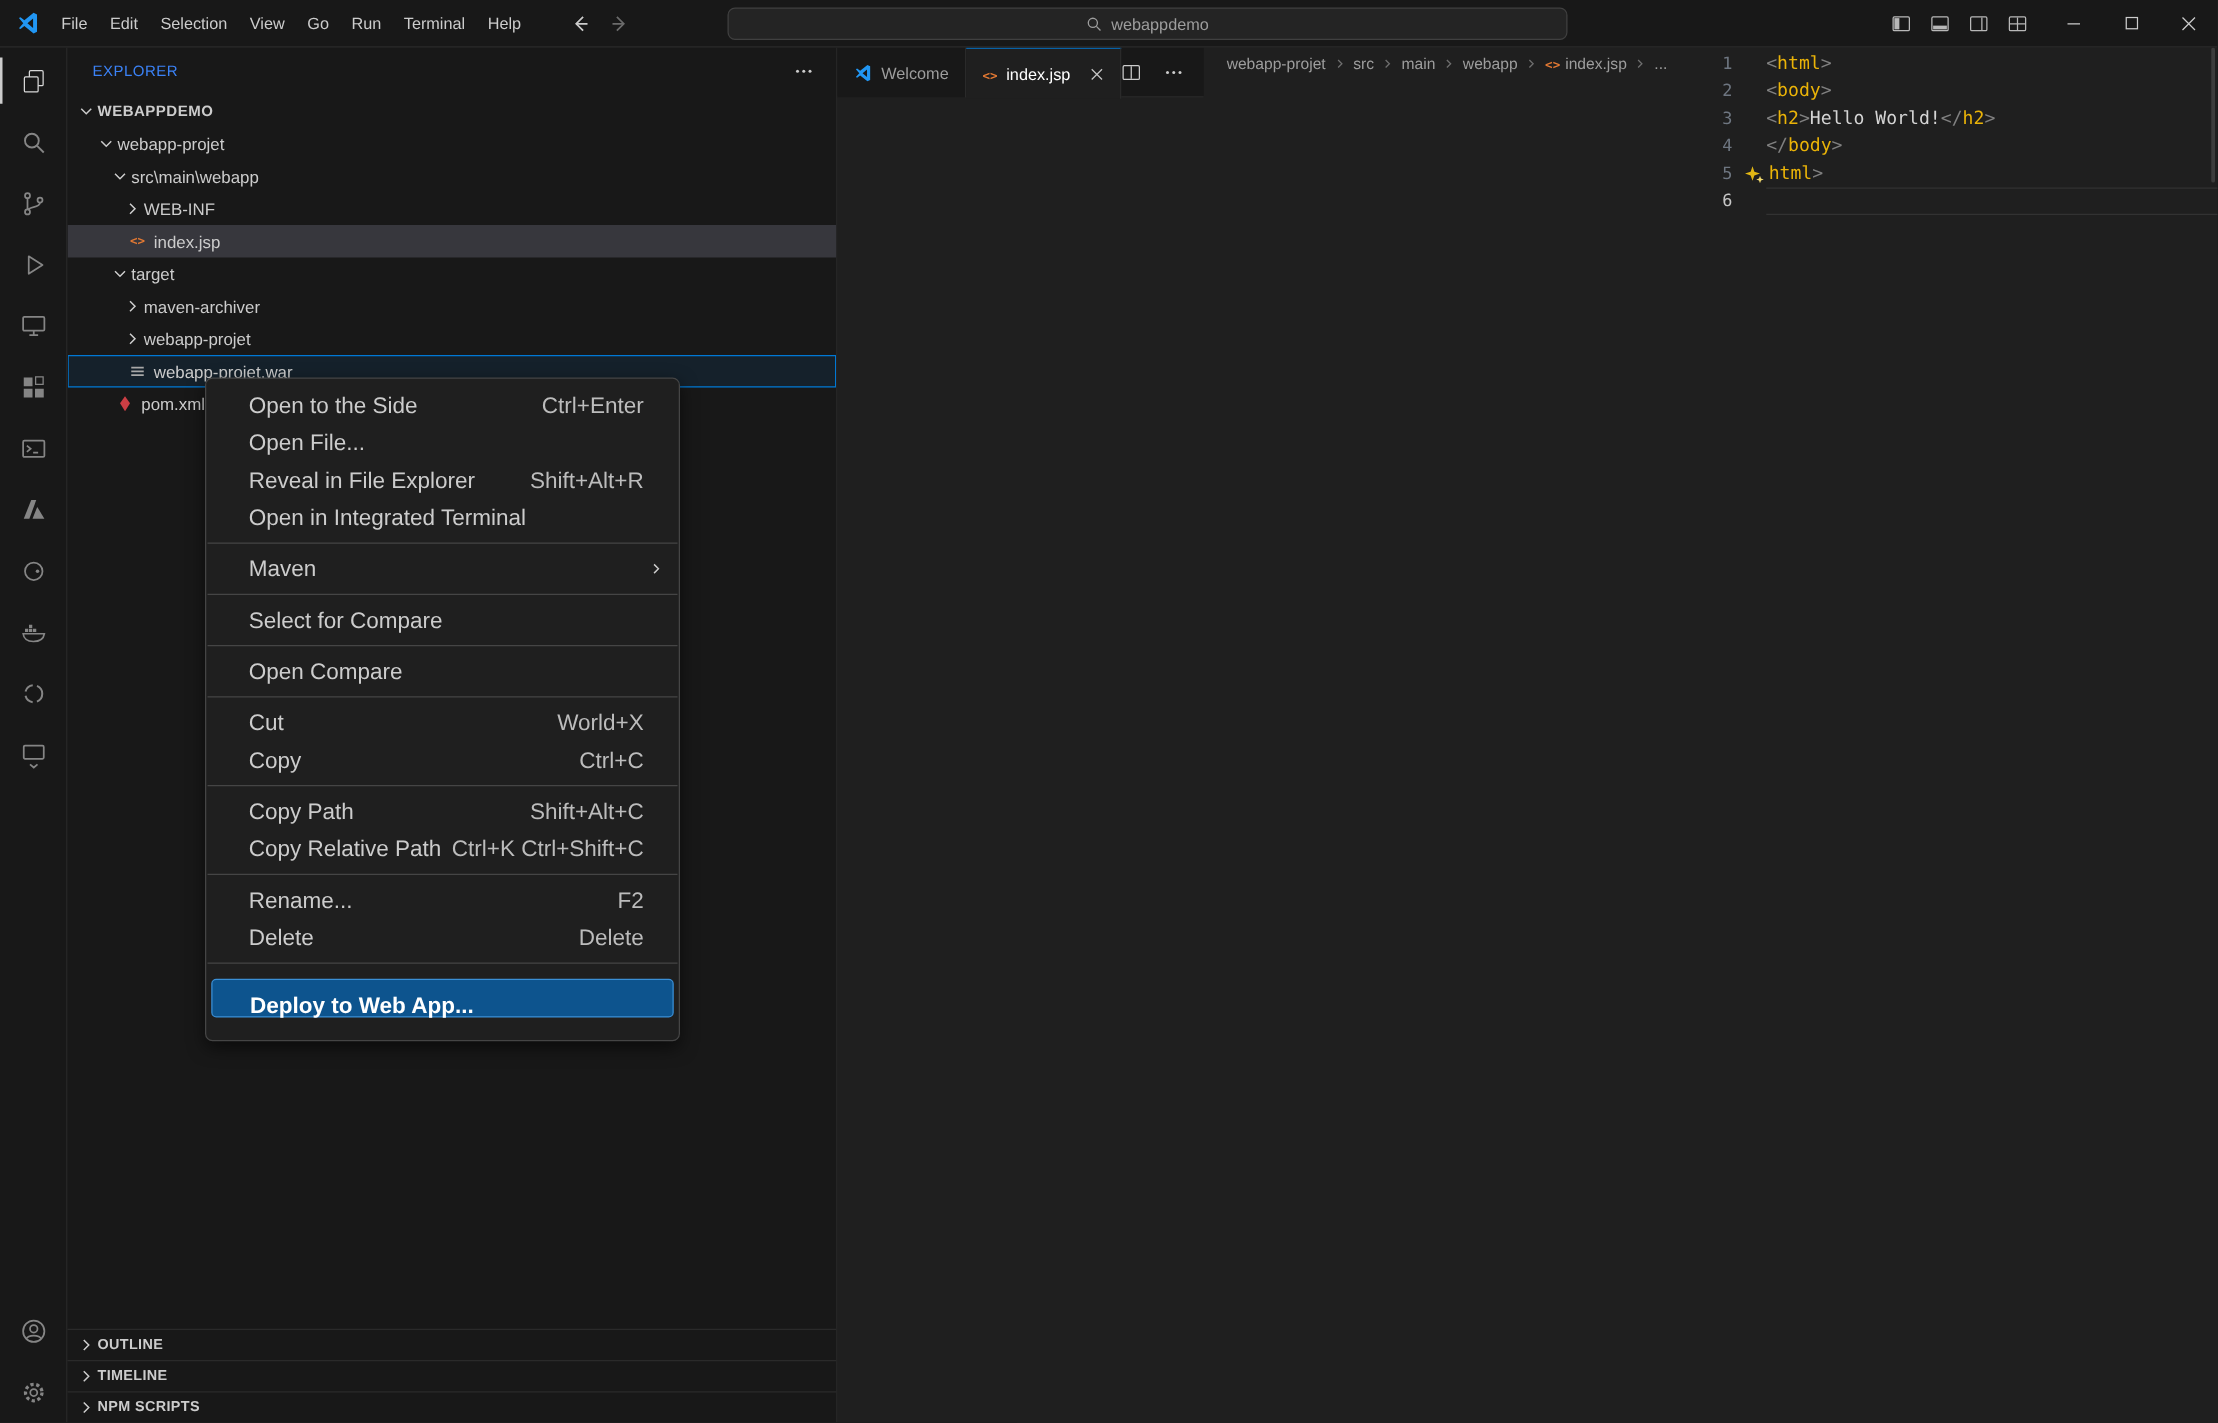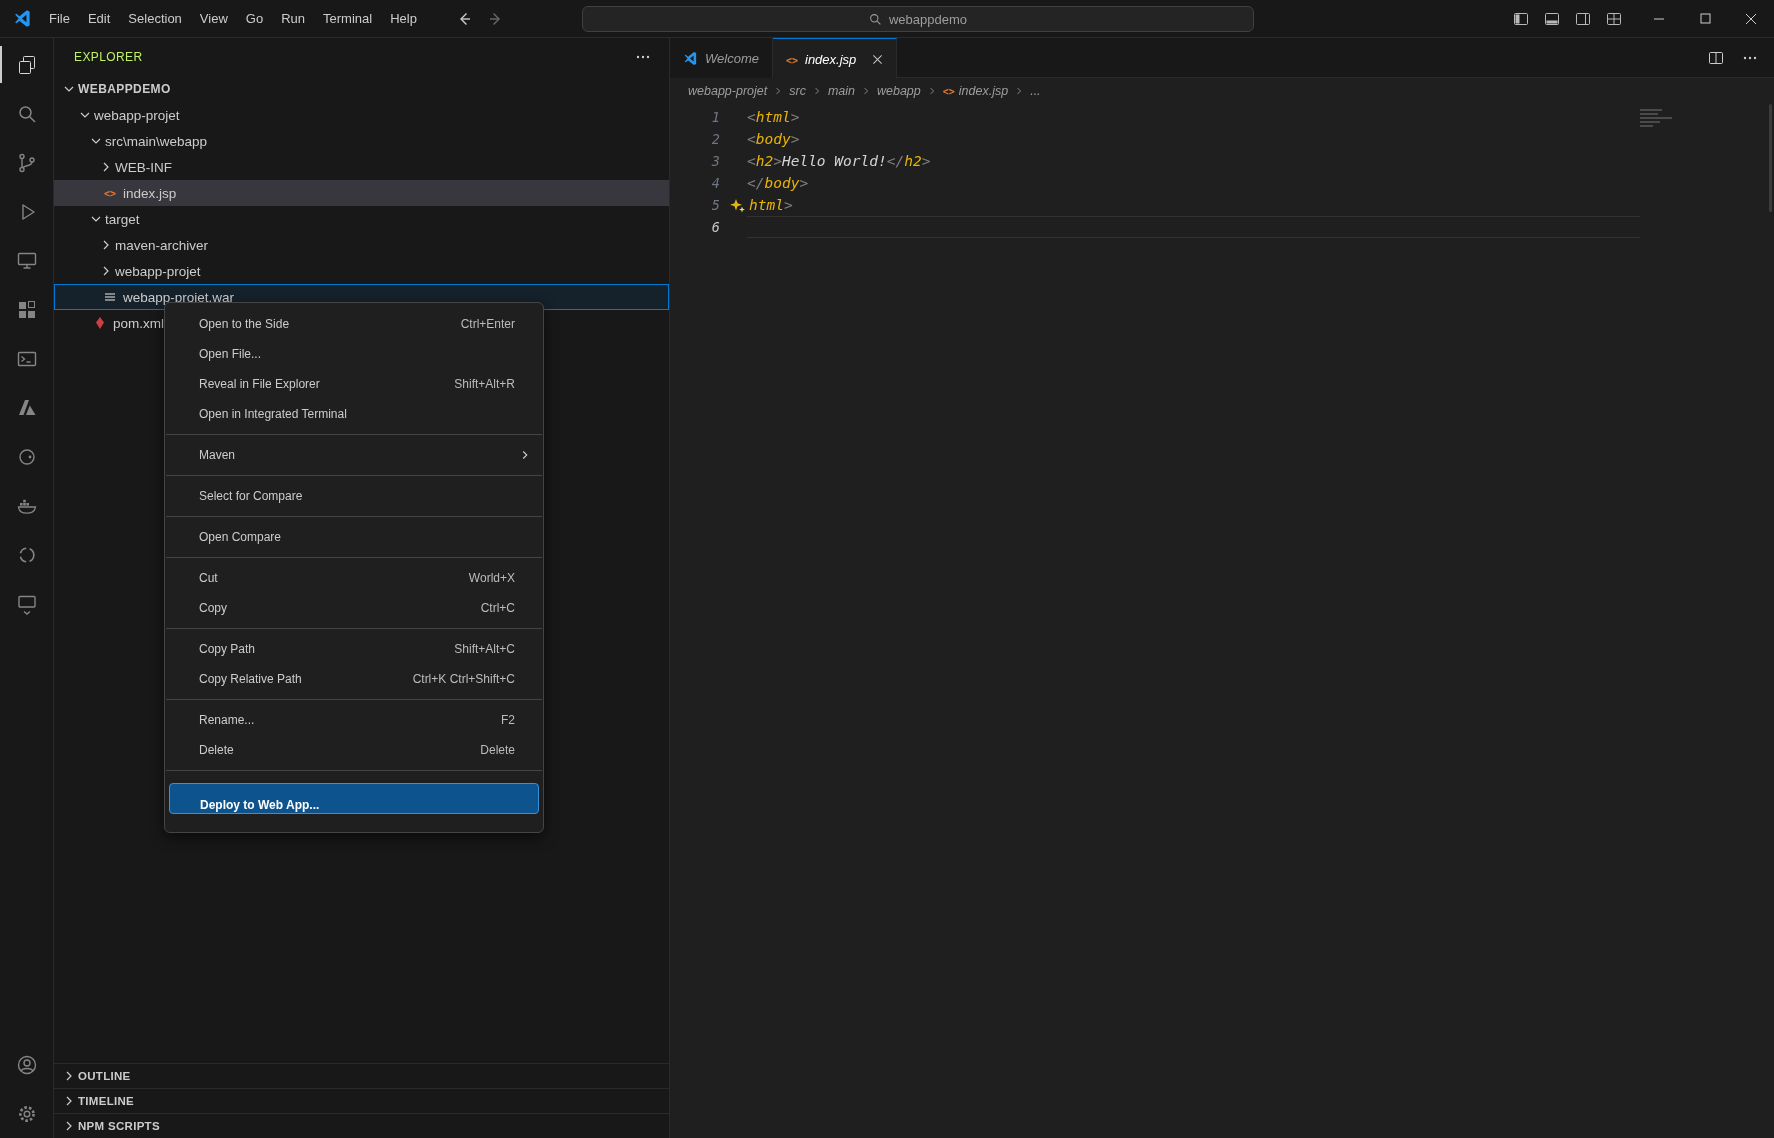--- a/index.html
+++ b/index.html
@@ -44,21 +44,21 @@
   .ab-item { width:54px; height:49px; display:flex; align-items:center; justify-content:center; position:relative; cursor:pointer; }
   .ab-item.active::before { content:""; position:absolute; left:0; top:6px; bottom:6px; width:2px; background:#cccccc; }
   .ab-spacer { flex:1; }
 
   
   .sidebar {
     width:616px; background:#181818; border-right:1px solid #2a2a2a;
     display:flex; flex-direction:column; flex:none; position:relative;
   }
   .sb-header { height:38px; display:flex; align-items:center; padding:0 18px 0 20px; flex:none; }
-  .sb-title { font-size:12px; letter-spacing:.4px; color:#bef264; flex:1; }
+  .sb-title { font-size:12px; letter-spacing:.4px; color:#3b82f6; flex:1; }
   .tree { flex:1; overflow:hidden; font-size:13.5px; }
   .row { height:26px; display:flex; align-items:center; cursor:pointer; white-space:nowrap; }
   .twist { width:18px; display:flex; justify-content:center; flex:none; }
   .ficon { width:18px; display:flex; justify-content:center; align-items:center; margin-right:4px; flex:none; }
   .jsp-glyph { font-family:"DejaVu Sans Mono",monospace; font-weight:bold; font-size:10px; color:#e37933; }
   .row.selected { background:#37373d; }
   .row.focused { box-shadow:inset 0 0 0 1px #0078d4; background:rgba(0,120,212,.10);align-items:center; }
   .root-label { font-weight:700; font-size:12px; letter-spacing:.4px; }
   .pl0{padding-left:6px} .pl1{padding-left:22px} .pl2{padding-left:33px} .pl3{padding-left:43px}
   .plf2{padding-left:37px} .plf3{padding-left:47px}
@@ -67,33 +67,33 @@
     font-weight:700; font-size:11.5px; letter-spacing:.3px; color:#cccccc;
     padding-left:6px; cursor:pointer; flex:none;
   }
   .section .twist{ width:18px; }
 
   
   .ctx {
     position:absolute; left:164px; top:302px; width:380px;
     background:#1f1f1f; border:1px solid #454545; border-radius:6px;
     box-shadow:0 5px 14px rgba(0,0,0,.55); padding:6px 0; z-index:100;
-    font-size:12px; color:#cccccc;
+    font-size:18px; color:#cccccc;
   }
   .mi { height:30px; display:flex; align-items:center; padding:0 28px 0 34px; position:relative; cursor:pointer; }
   .mi .sc { margin-left:auto; color:#bcbcbc; }
   .mi .sub { position:absolute; right:11px; top:8px; }
   .sep { height:1px; background:#454545; margin:5px 1px; }
   .mi.hl {
     margin:12px 4px; height:31px; border-radius:4px; padding:12px 24px 0 30px;
     background:#0d548e; border:1px solid #3a8fd6; color:#ffffff; font-weight:600;
   }
 
   
-  .editor { flex:1; display:flex; flex-direction:column; background:#1f1f1f; position:relative;font-style:italic; }
+  .editor { flex:1; display:flex; background:#1f1f1f; position:relative; }
   .tabbar { height:40px; background:#181818; display:flex; border-bottom:1px solid #2a2a2a; flex:none; }
   .tab {
     display:flex; align-items:center; gap:7px; padding:0 13px; font-size:13px;
     border-right:1px solid #2a2a2a; color:#9d9d9d; height:40px; cursor:pointer; background:#181818;
   }
   .tab.active {
     background:#1f1f1f; color:#ffffff; border-top:1px solid #0078d4;
     height:41px; margin-bottom:-1px; position:relative; z-index:2;
   }
   .tab-close { margin-left:9px; display:flex; cursor:pointer; }

